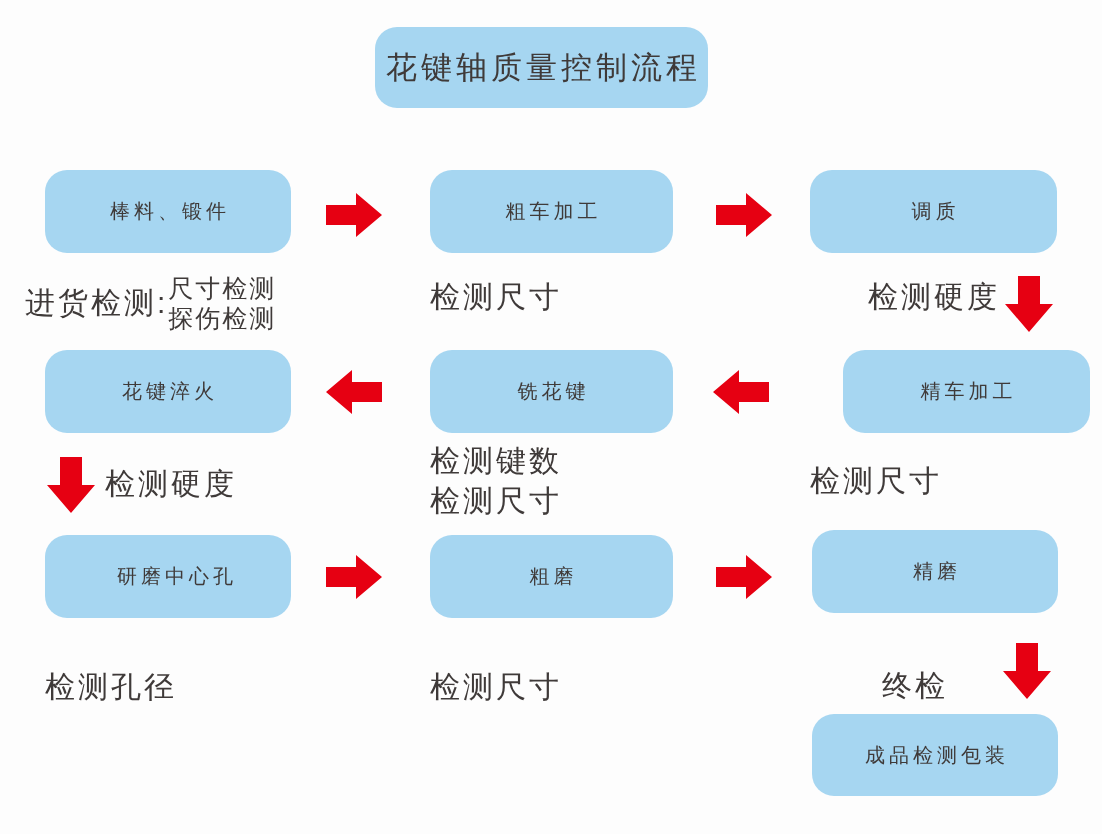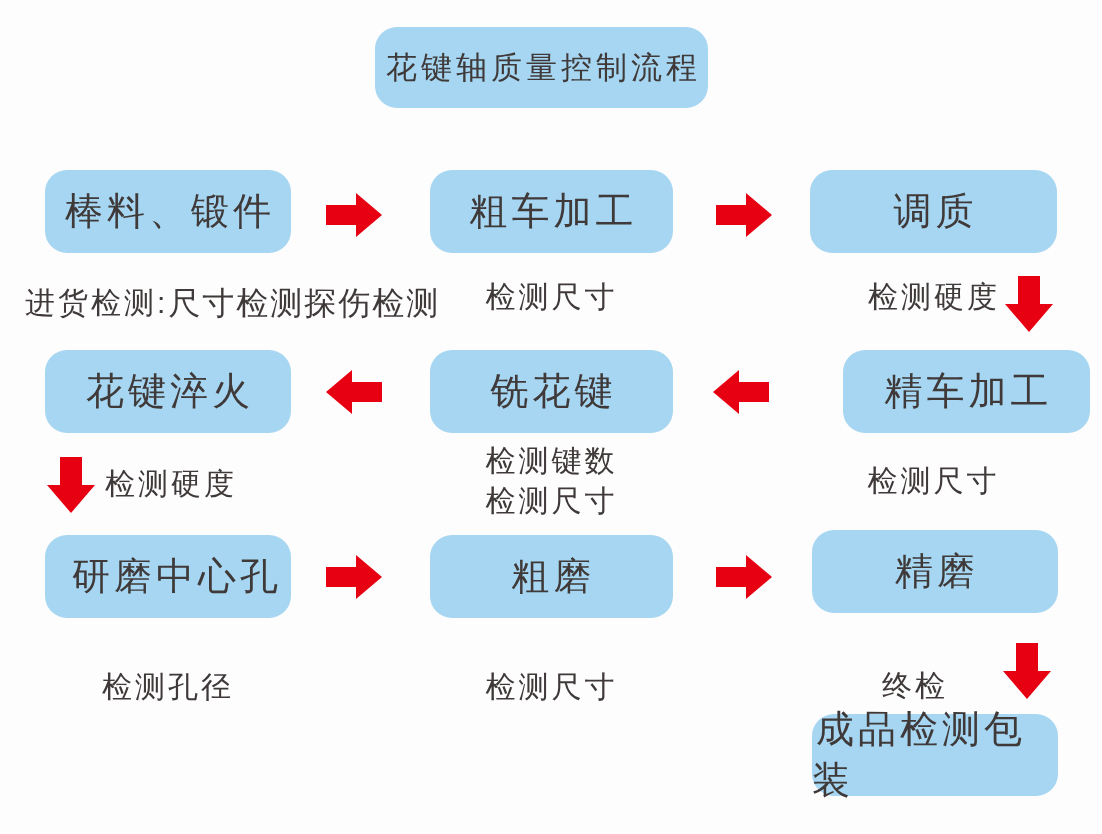--- a/index.html
+++ b/index.html
@@ -21,33 +21,33 @@
     background:var(--bg);
     overflow:hidden;
   }
   .node{
     position:absolute;
     background:var(--node-fill);
     border-radius:22px;
     display:flex;
     align-items:center;
     justify-content:center;
-    font-size:38px;
+    font-size:20px;
     letter-spacing:4px;
     color:var(--text-color);
     text-indent:4px;
   }
   .ann{
     position:absolute;
     font-size:30px;
     letter-spacing:3px;
     color:var(--text-color);
     white-space:nowrap;
   }
-  .ann.center{text-align:center;}
+  .ann.center{text-align:left;}
   .arrow{position:absolute;display:block;}
   .arrow path{fill:var(--arrow-red);}
   
   .t-box{left:375px;top:27px;width:333px;height:81px;font-size:31px;}
   
   .n-raw{left:45px;top:170px;width:246px;height:83px;}
   .n-rough-turning{left:430px;top:170px;width:243px;height:83px;}
   .n-quench-temper{left:810px;top:170px;width:247px;height:83px;}
   
   .n-spline-quench{left:45px;top:350px;width:246px;height:83px;}
@@ -69,22 +69,22 @@
   
   .a-d1{left:1005px;top:276px;}
   .a-d2{left:47px;top:457px;}
   .a-d3{left:1003px;top:643px;}
   
   .ann-incoming{
     left:25px;top:272px;height:62px;
     display:flex;align-items:center;
   }
   .ann-incoming .stack{
-    display:flex;flex-direction:row;
-    font-size:32px;line-height:30px;letter-spacing:2px;
+    display:flex;flex-direction:column;
+    font-size:25px;line-height:30px;letter-spacing:2px;
   }
   .ann-r1-center{left:430px;top:277px;width:243px;}
   .ann-r1-right{left:810px;top:277px;width:190px;text-align:right;}
   .ann-r2-left{left:105px;top:464px;}
   .ann-r2-center{left:430px;top:441px;width:243px;line-height:40px;font-size:30px;}
   .ann-r2-right{left:810px;top:461px;width:247px;}
   .ann-r3-left{left:45px;top:667px;width:246px;}
   .ann-r3-center{left:430px;top:667px;width:243px;}
   .ann-r3-right{left:860px;top:666px;width:110px;text-align:center;}
 </style>

